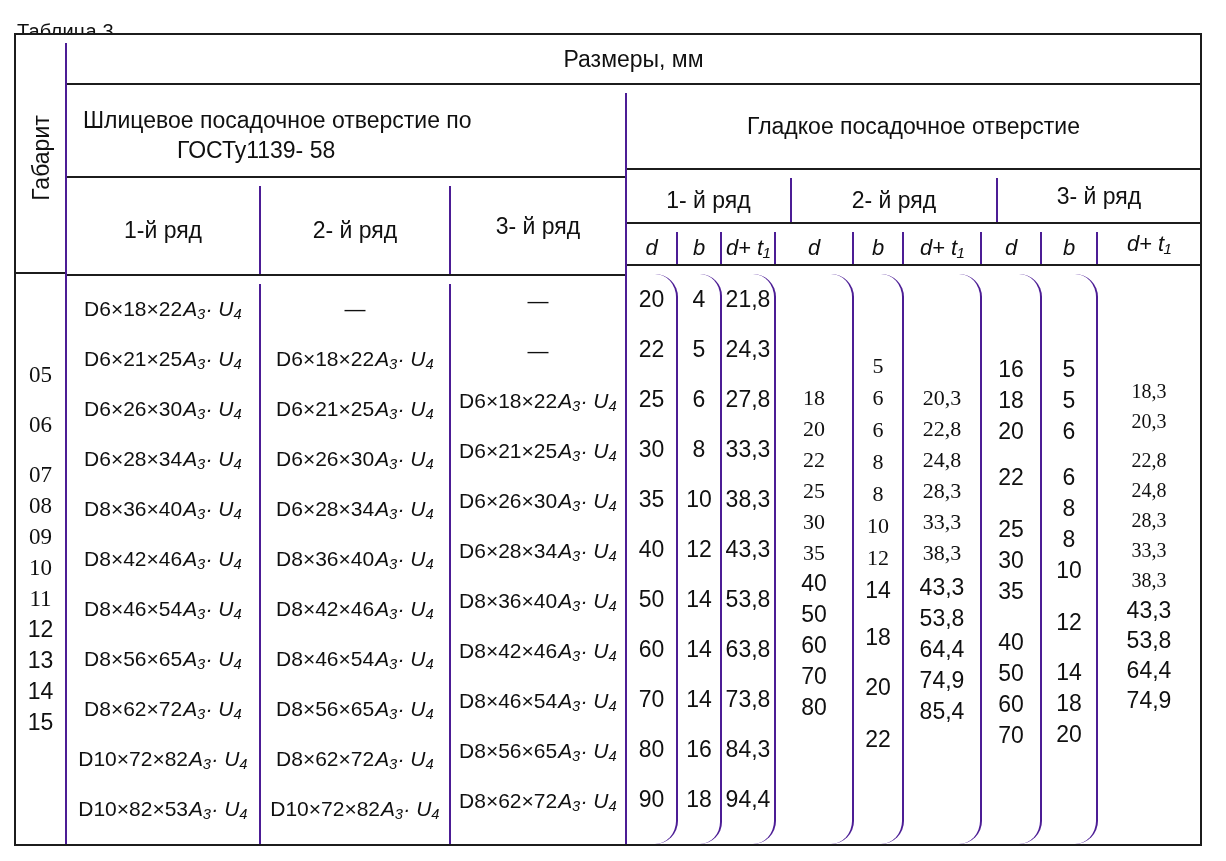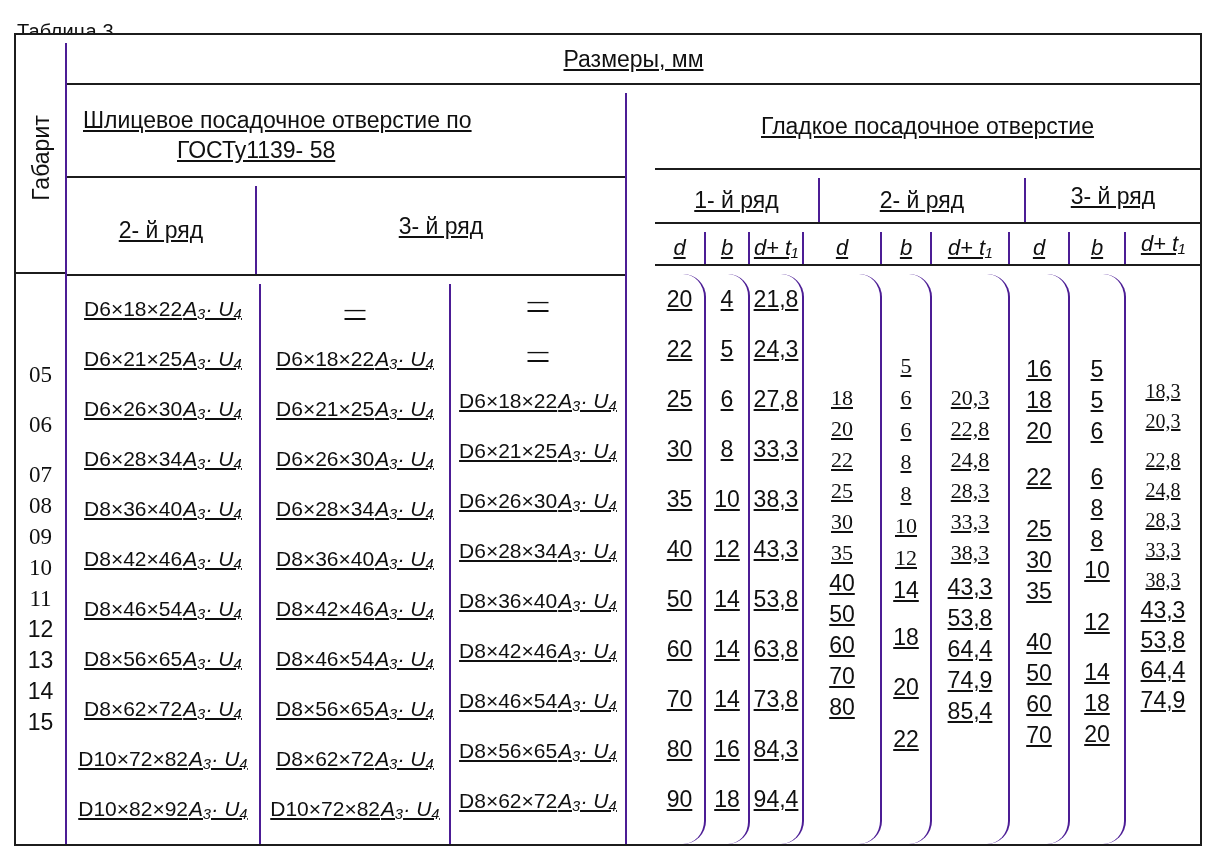--- a/index.html
+++ b/index.html
@@ -25,38 +25,38 @@
     position:absolute; top:50%; left:50%;
     transform:translate(-50%,-50%) rotate(-90deg);
     font-size:23px; white-space:nowrap;
   }
   .c-gab { flex:1; display:flex; flex-direction:column; align-items:center; padding-top:85px; }
   .c-gab > div { height:31px; line-height:31px; font-size:23px; }
   .c-gab > div:nth-child(-n+7) { font-family:"Liberation Serif","DejaVu Serif",serif; }
   .c-gab > div:nth-child(2), .c-gab > div:nth-child(3) { margin-top:19px; }
 
   
-  .main-col { flex:1; display:flex; flex-direction:column;text-decoration:underline; }
+  .main-col { flex:1; display:flex; flex-direction:column; }
   .size-head { height:50px; font-size:23px; }
   .sections { flex:1; display:flex; }
 
   
   .spl-sec { width:560px; display:flex; flex-direction:column; }
   .spl-head { height:85px; display:flex; flex-direction:column; justify-content:center; font-size:23px; line-height:30px; }
   .spl-head .l1 { text-align:left; padding-left:16px; }
   .spl-head .l2 { text-align:left; padding-left:110px; }
   .spl-rowheads { height:98px; display:flex; }
   .spl-rowheads > div { font-size:23px; }
   .w1 { width:194px; } .w2 { width:190px; } .wF { flex:1; }
   .spl-data { flex:1; display:flex; }
   .spl-data .col { display:flex; flex-direction:column; align-items:center; font-size:21px; }
   .r50 > div { height:50px; display:flex; align-items:center; justify-content:center; white-space:nowrap; }
 
   
-  .smo-sec { flex:1; display:flex; flex-direction:column;padding-left:28px; }
+  .smo-sec { flex:1; display:flex; flex-direction:column; }
   .smo-head { height:85px; font-size:23px; }
   .smo-rowheads { height:54px; display:flex; }
   .smo-rowheads > div { font-size:23px; }
   .rw1 { width:165px; } .rw2 { width:206px; }
   .smo-subheads { height:42px; display:flex; }
   .smo-subheads > div { font-size:22px; font-style:italic; }
   .sw1{width:51px;} .sw2{width:44px;} .sw3{width:54px;}
   .sw4{width:78px;} .sw5{width:50px;} .sw6{width:78px;}
   .sw7{width:60px;} .sw8{width:56px;}
   .smo-data { flex:1; display:flex; }
@@ -110,20 +110,21 @@
     <div class="size-head bB cc">Размеры, мм</div>
 
     <div class="sections">
 
       <div class="spl-sec bR">
         <div class="spl-head bB">
           <div class="l1">Шлицевое посадочное отверстие по</div>
           <div class="l2">ГОСТу1139- 58</div>
         </div>
         <div class="spl-rowheads bB">
+          <div class="w1 bR cc">1-й ряд</div>
           <div class="w2 bR cc">2- й ряд</div>
           <div class="wF cc">3- й ряд</div>
         </div>
         <div class="spl-data">
           <div class="col w1 bR r50">
               <div>
                 <span class="p0">D6×18×22</span>
                 <span class="p1">A₃· U₄</span>
               </div>
               <div>
@@ -156,21 +157,21 @@
               </div>
               <div>
                 <span class="p0">D8×62×72</span>
                 <span class="p1">A₃· U₄</span>
               </div>
               <div>
                 <span class="p0">D10×72×82</span>
                 <span class="p1">A₃· U₄</span>
               </div>
               <div>
-                <span class="p0">D10×82×92</span>
+                <span class="p0">D10×82×53</span>
                 <span class="p1">A₃· U₄</span>
               </div>
             </div>
           <div class="col w2 bR r50">
               <div>
                 <span class="p0">—</span>
               </div>
               <div>
                 <span class="p0">D6×18×22</span>
                 <span class="p1">A₃· U₄</span>

